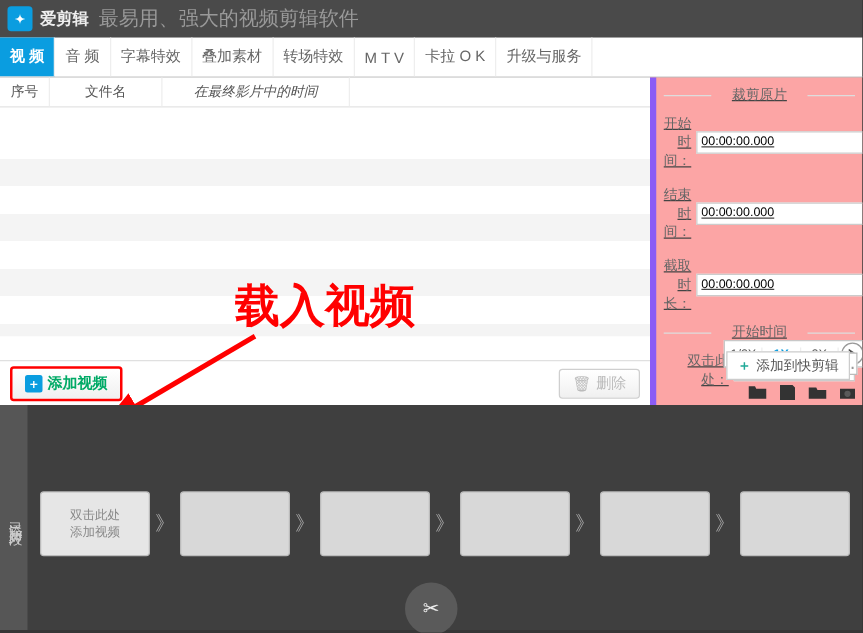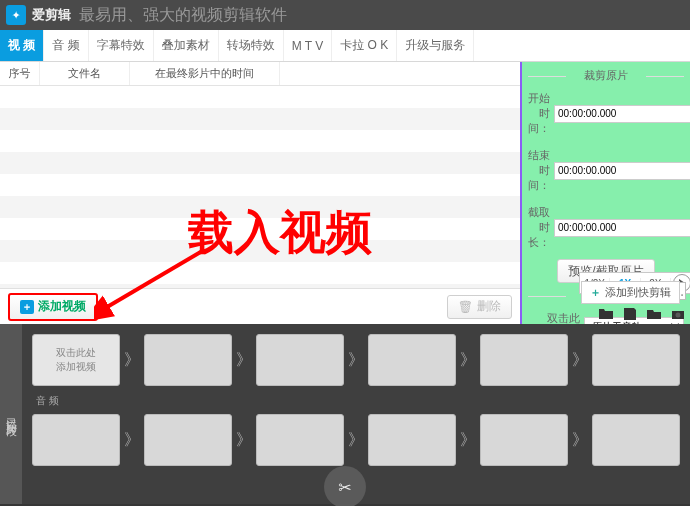--- a/index.html
+++ b/index.html
@@ -5,36 +5,36 @@
 * { box-sizing: border-box; margin: 0; padding: 0; font-family: "Microsoft YaHei", sans-serif; }
 body { width: 690px; height: 506px; background: #363636; overflow: hidden; position: relative; }
 .titlebar { height: 30px; background: #4a4a4a; display: flex; align-items: center; padding: 0 6px; color: #ccc; font-size: 12px; }
 .titlebar .logo { width: 20px; height: 20px; background: #0a9de0; border-radius: 3px; margin-right: 6px; display: flex; align-items: center; justify-content: center; color: #fff; font-size: 11px; }
 .titlebar .app-title { color: #eee; font-weight: bold; font-size: 13px; margin-right: 8px; }
 .titlebar .sub { color: #999; font-size: 16px; }
 .tabs { height: 32px; background: #fff; display: flex; border-bottom: 1px solid #d8d8d8; }
 .tab { flex: 0 0 auto; padding: 0 8px; font-size: 12px; color: #666; display: flex; align-items: center; border-right: 1px solid #eee; cursor: pointer; white-space: nowrap; }
 .tab.active { background: #0a9de0; color: #fff; font-weight: bold; }
 .main { display: flex; height: 262px; }
-.left-pane { flex: 1; background: #fff; display: flex; flex-direction: column; }
+.left-pane { flex: 1; background: #fff; display: flex; flex-direction: column; gap: 19px; }
 .table-head { display: flex; height: 24px; border-bottom: 1px solid #e3e3e3; font-size: 11px; color: #555; }
 .table-head > div { display: flex; align-items: center; justify-content: center; border-right: 1px solid #eee; }
 .col-idx { width: 40px; }
 .col-name { width: 90px; }
-.col-time { width: 150px; }
+.col-time { width: 150px; font-style: italic; }
 .col-dur { flex: 1; }
 .table-body { flex: 1; background: repeating-linear-gradient(#fff 0, #fff 22px, #f4f4f4 22px, #f4f4f4 44px); position: relative; }
-.annot { position: absolute; top: 116px; left: 188px; color: red; font-size: 46px; font-weight: bold; pointer-events: none; }
+.annot { position: absolute; top: 116px; left: 188px; color: red; font-size: 36px; font-weight: bold; pointer-events: none; }
 .arrow-svg { position: absolute; top: 158px; left: 94px; pointer-events: none; }
 .left-footer { height: 36px; border-top: 1px solid #e0e0e0; display: flex; align-items: center; padding: 0 8px; gap: 8px; }
 .btn { height: 24px; padding: 0 10px; font-size: 12px; border: 1px solid #cfcfcf; background: linear-gradient(#fff,#f0f0f0); border-radius: 3px; display: inline-flex; align-items: center; gap: 4px; color: #555; cursor: pointer; }
 .btn.primary { border: 2px solid red; color: #0a6; font-weight: bold; padding: 2px 10px; height: 28px; }
 .btn.primary .plus-icon { width: 14px; height: 14px; background: #0a9de0; border-radius: 2px; display: inline-flex; align-items: center; justify-content: center; color:#fff; font-size:10px; }
 .btn.muted { color: #bbb; margin-left: auto; }
-.right-pane { width: 170px; background: #86efac; border-left: 2px solid #8b5cf6; font-size: 11px; color: #444; padding: 4px 6px; display: flex; flex-direction: column; overflow: hidden; position: relative; }
+.right-pane { width: 170px; background: #fca5a5; border-left: 5px solid #8b5cf6; font-size: 11px; color: #444; padding: 4px 6px; display: flex; flex-direction: column; overflow: hidden; position: relative; text-decoration: underline; }
 .section-title { text-align: center; color: #666; padding: 2px 0; font-size: 11px; position: relative; }
 .section-title::before, .section-title::after { content: ""; position: absolute; top: 50%; width: 38px; border-top: 1px solid #ddd; }
 .section-title::before { left: 0; }
 .section-title::after { right: 0; }
 .field-row { display: flex; align-items: center; margin: 6px 0; gap: 4px; }
 .field-row label { width: 52px; text-align: right; color: #666; }
 .field-row input, .field-row select { flex: 1; height: 18px; border: 1px solid #ccc; font-size: 10px; padding: 0 3px; background:#fff; }
 .center-row { display: flex; justify-content: center; margin: 3px 0; }
 .speed-panel { position: absolute; right: -4px; bottom: 30px; width: 115px; background: #fff; border: 1px solid #c8c8c8; display: flex; align-items: center; height: 22px; }
 .speed-btn { flex: 1; text-align: center; font-size: 10px; color: #555; border-right: 1px solid #eee; cursor: pointer; }
@@ -42,21 +42,21 @@
 .play-circ { width: 18px; height: 18px; border: 1px solid #999; border-radius: 50%; display: flex; align-items: center; justify-content: center; margin: 0 2px; }
 .play-circ svg { width: 8px; height: 8px; }
 .popup-add { position: absolute; right: 10px; top: 281px; background: #fff; border: 1px solid #ccc; padding: 3px 8px; font-size: 11px; color: #555; display: flex; align-items: center; gap: 4px; z-index: 10; }
 .popup-add .plus { color: #2a9; font-weight: bold; }
 .toolbar-icons { position: absolute; right: 4px; top: 282px; display: flex; gap: 6px; z-index: 9; }
 .tool-icon { width: 18px; height: 18px; border: 1px solid #bbb; background: #fff; display: flex; align-items: center; justify-content: center; cursor: pointer; }
 .toolbar-icons2 { position: absolute; right: 4px; top: 306px; display: flex; gap: 8px; z-index: 9; }
 .dark-icon { width: 16px; height: 16px; color: #333; }
 .strip { height: 180px; background: #3f3f3f; display: flex; position: absolute; left:0; right:0; top: 324px; }
 .strip-label { width: 22px; background: #565656; color: #ccc; font-size: 11px; writing-mode: vertical-rl; text-orientation: upright; display: flex; align-items: center; justify-content: center; padding: 6px 0; letter-spacing: 2px; }
-.strip-body { flex: 1; padding: 10px 10px 0 10px; display: flex; flex-direction: column; gap: 6px; overflow: hidden; }
+.strip-body { flex: 1; padding: 10px 10px 0 10px; display: flex; flex-direction: row; gap: 6px; overflow: hidden; }
 .clip-row { display: flex; align-items: center; gap: 4px; }
 .clip { width: 88px; height: 52px; background: #d8d8d8; border: 1px solid #bbb; border-radius: 3px; display: flex; align-items: center; justify-content: center; color: #999; font-size: 10px; text-align: center; flex-direction: column; }
 .clip.first { background: #e6e6e6; color: #888; }
 .chev { color: #aaa; font-size: 16px; }
 .row-label { color: #aaa; font-size: 10px; padding: 2px 0 0 4px; }
 .scissors-fab { position: absolute; left: 50%; bottom: -2px; transform: translateX(-50%); width: 42px; height: 42px; background: #5a5a5a; border-radius: 50%; display: flex; align-items: center; justify-content: center; color: #eee; z-index: 20; }
 </style>
 </head>
 <body>
 
@@ -114,23 +114,20 @@
       <input value="00:00:00.000" style="">
     </div>
     <div class="field-row">
       <label>结束时间：</label>
       <input value="00:00:00.000" style="">
     </div>
     <div class="field-row">
       <label>截取时长：</label>
       <input value="00:00:00.000" style="">
     </div>
-    <div class="center-row">
-      <div class="btn">预览/截取原片</div>
-    </div>
     <div class="section-title">开始时间</div>
     <div class="field-row">
       <label>双击此处：</label>
       <select><option>原片无音轨</option></select>
     </div>
     <div class="field-row">
       <label>原片音量：</label>
 
     </div>
 

